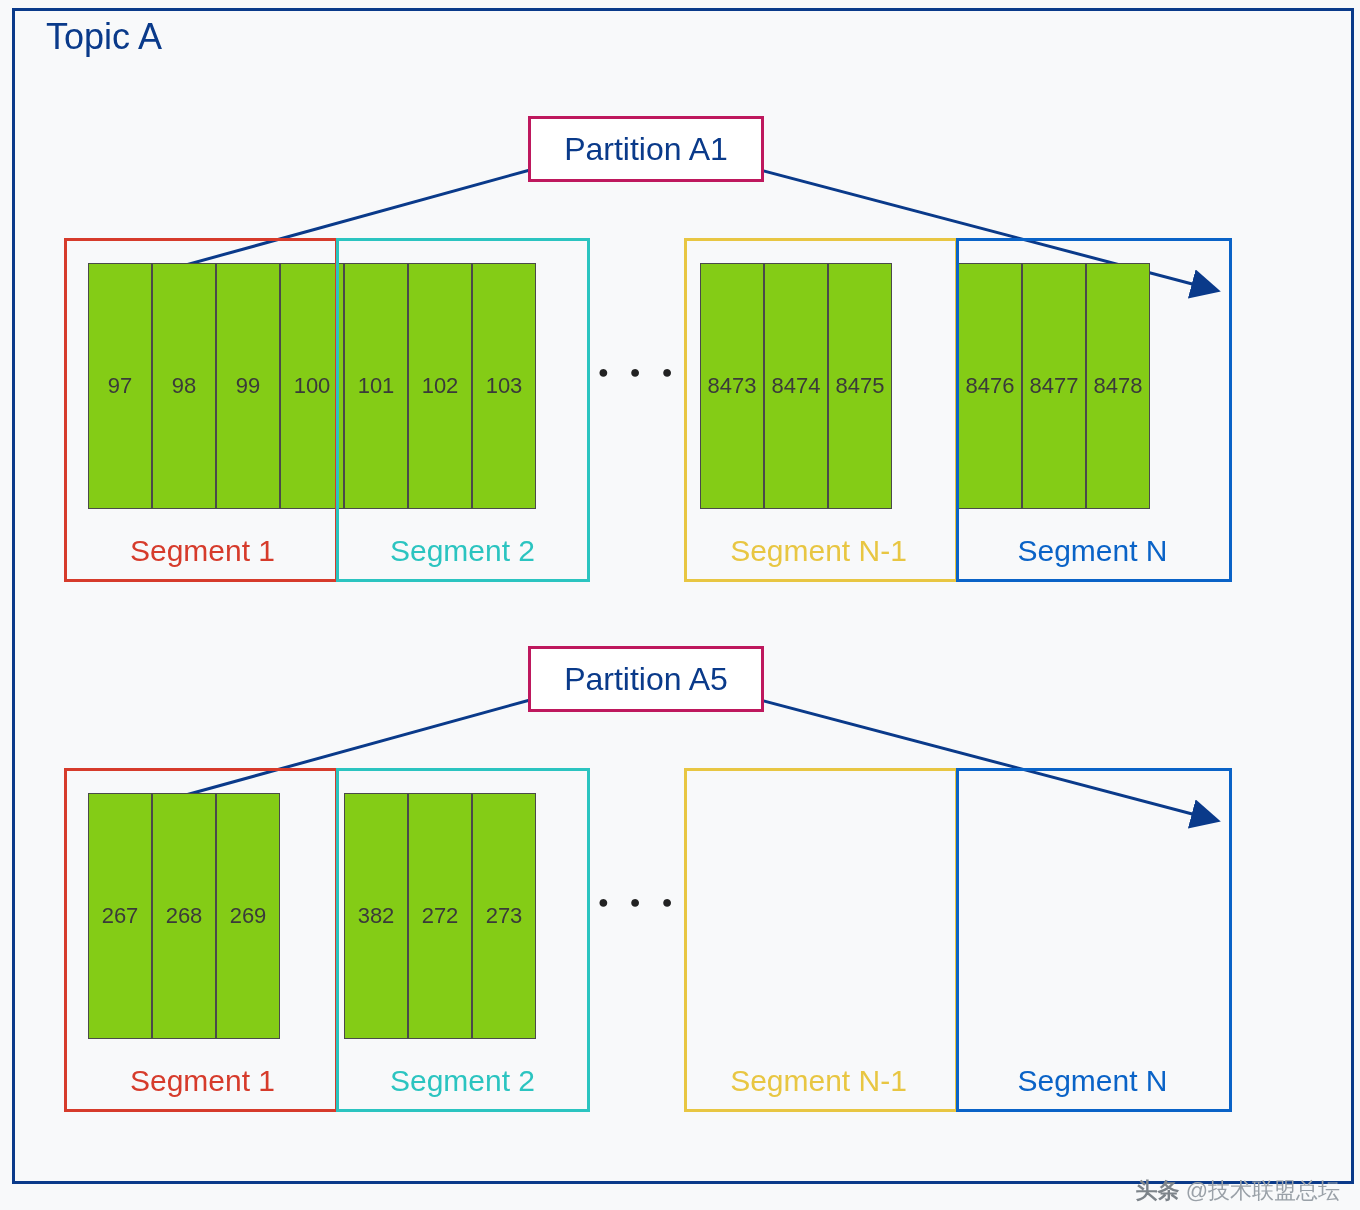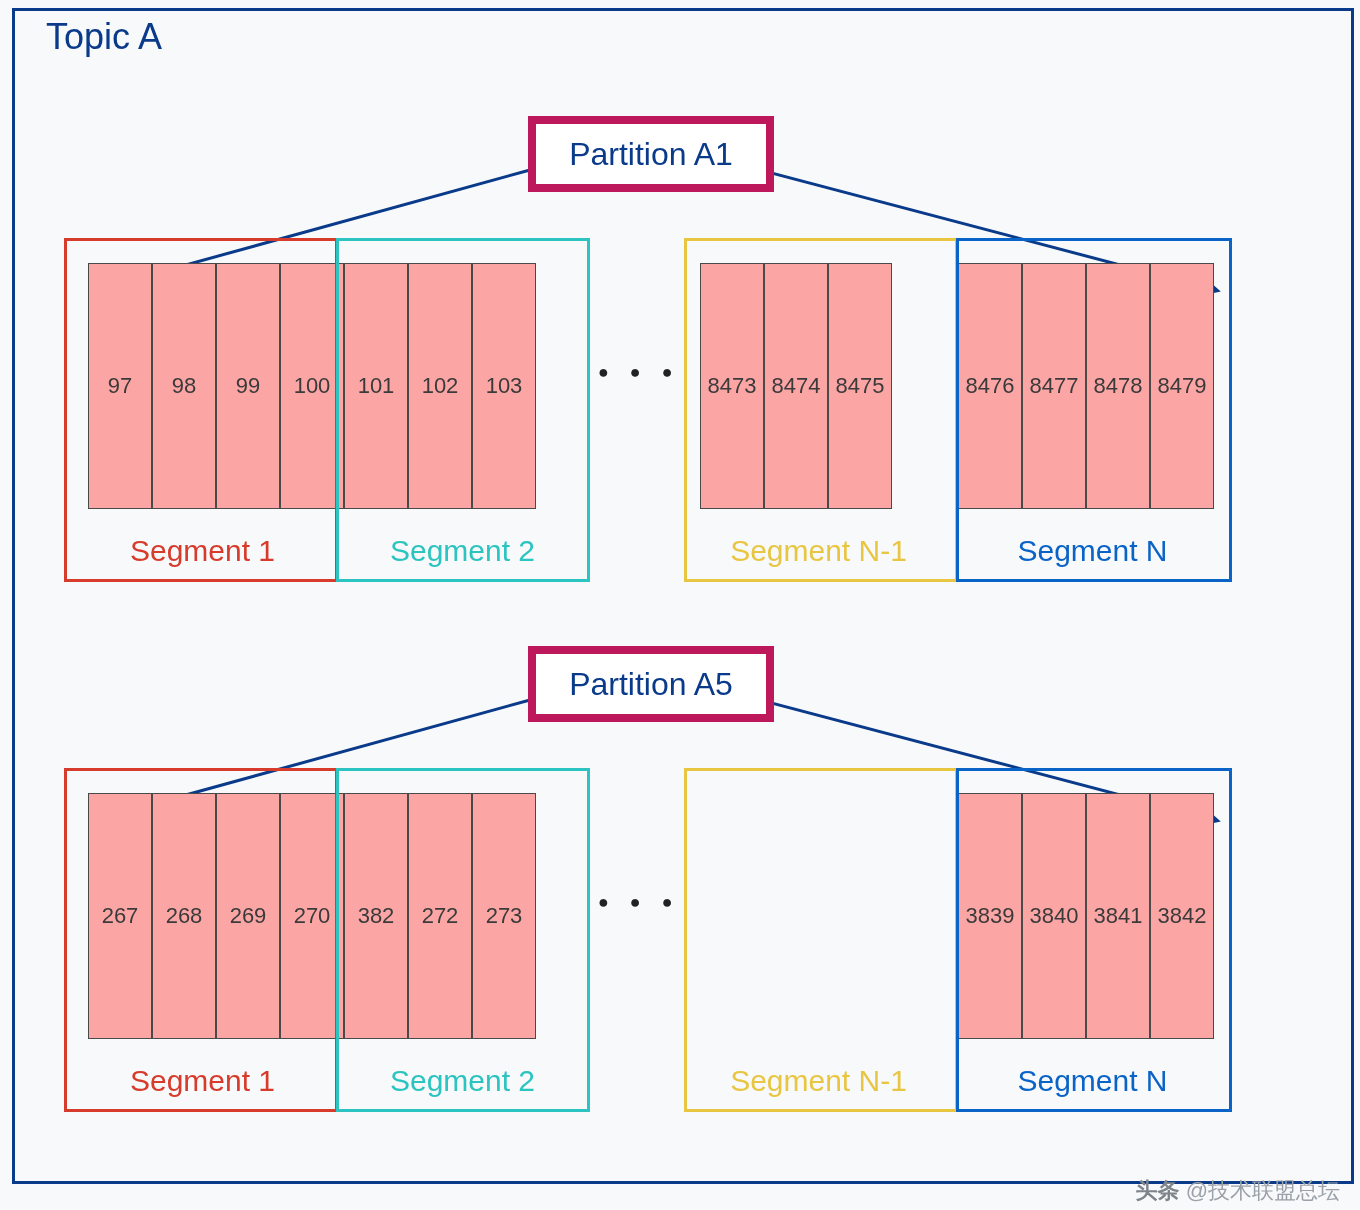--- a/index.html
+++ b/index.html
@@ -2,29 +2,29 @@
 <html><head>
 <meta charset="utf-8">
 <style>
   html,body{margin:0;padding:0;background:#fff;font-family:"Helvetica Neue",Arial,sans-serif}
   .stage{position:relative;width:1360px;height:1210px;background:#f8f9fa}
   
   .topic-box{position:absolute;left:12px;top:8px;width:1336px;height:1170px;border:3px solid #0a3a8a}
   .topic-title{position:absolute;left:46px;top:16px;font-size:36px;color:#0a3a8a;font-weight:400}
 
   
-  .part-box{position:absolute;border:8px solid #be185d;background:#fff;font-size:32px;color:#0a3a8a;text-align:center;display:flex;align-items:center;justify-content:center;width:230px;height:60px}
+  .part-box{position:absolute;border:3px solid #be185d;background:#fff;font-size:32px;color:#0a3a8a;text-align:center;display:flex;align-items:center;justify-content:center;width:230px;height:60px}
 
   
   .seg-rect{position:absolute;border:3px solid}
   .seg-label{position:absolute;font-size:30px;text-align:center;width:245px}
 
   
   .cell-row{position:absolute;display:flex}
-  .cell{width:62px;height:244px;border:1px solid #4a4a4a;display:flex;align-items:center;justify-content:center;font-size:22px;color:#3a3a3a;background:#fca5a5}
+  .cell{width:62px;height:244px;border:1px solid #4a4a4a;display:flex;align-items:center;justify-content:center;font-size:22px;color:#3a3a3a;background:#84cc16}
 
   .dots{position:absolute;font-size:40px;letter-spacing:8px;color:#222}
 
   
   .wm{position:absolute;right:20px;bottom:4px;font-size:22px;color:#9aa1a8}
   .wm b{color:#7d848a;font-weight:700}
 
   svg.arrows{position:absolute;left:0;top:0;width:1360px;height:1210px;pointer-events:none}
 </style>
 </head>
@@ -65,21 +65,20 @@
   </div>
   <div class="cell-row" style="left:700px;top:263px">
     <div class="cell">8473</div>
     <div class="cell">8474</div>
     <div class="cell">8475</div>
   </div>
   <div class="cell-row" style="left:958px;top:263px">
     <div class="cell">8476</div>
     <div class="cell">8477</div>
     <div class="cell">8478</div>
-    <div class="cell">8479</div>
   </div>
 
   <div class="seg-rect" style="left:64px;top:238px;width:268px;height:338px;border-color:#d63b2b"></div>
   <div class="seg-label" style="left:80px;top:534px;color:#d63b2b">Segment 1</div>
   <div class="seg-rect" style="left:336px;top:238px;width:248px;height:338px;border-color:#2bc4c0"></div>
   <div class="seg-label" style="left:340px;top:534px;color:#2bc4c0">Segment 2</div>
   <div class="seg-rect" style="left:684px;top:238px;width:268px;height:338px;border-color:#e8c642"></div>
   <div class="seg-label" style="left:696px;top:534px;color:#e8c642">Segment N-1</div>
   <div class="seg-rect" style="left:956px;top:238px;width:270px;height:338px;border-color:#0a63c7"></div>
   <div class="seg-label" style="left:970px;top:534px;color:#0a63c7">Segment N</div>
@@ -87,32 +86,25 @@
   <div class="dots" style="left:598px;top:362px;font-size:18px">● ● ●</div>
 
   <div class="part-box" style="left:528px;top:646px">
     <span>Partition A5</span>
   </div>
 
   <div class="cell-row" style="left:88px;top:793px">
     <div class="cell">267</div>
     <div class="cell">268</div>
     <div class="cell">269</div>
-    <div class="cell">270</div>
   </div>
   <div class="cell-row" style="left:344px;top:793px">
     <div class="cell">382</div>
     <div class="cell">272</div>
     <div class="cell">273</div>
-  </div>
-  <div class="cell-row" style="left:958px;top:793px">
-    <div class="cell">3839</div>
-    <div class="cell">3840</div>
-    <div class="cell">3841</div>
-    <div class="cell">3842</div>
   </div>
 
   <div class="seg-rect" style="left:64px;top:768px;width:268px;height:338px;border-color:#d63b2b"></div>
   <div class="seg-label" style="left:80px;top:1064px;color:#d63b2b">Segment 1</div>
   <div class="seg-rect" style="left:336px;top:768px;width:248px;height:338px;border-color:#2bc4c0"></div>
   <div class="seg-label" style="left:340px;top:1064px;color:#2bc4c0">Segment 2</div>
   <div class="seg-rect" style="left:684px;top:768px;width:268px;height:338px;border-color:#e8c642"></div>
   <div class="seg-label" style="left:696px;top:1064px;color:#e8c642">Segment N-1</div>
   <div class="seg-rect" style="left:956px;top:768px;width:270px;height:338px;border-color:#0a63c7"></div>
   <div class="seg-label" style="left:970px;top:1064px;color:#0a63c7">Segment N</div>

